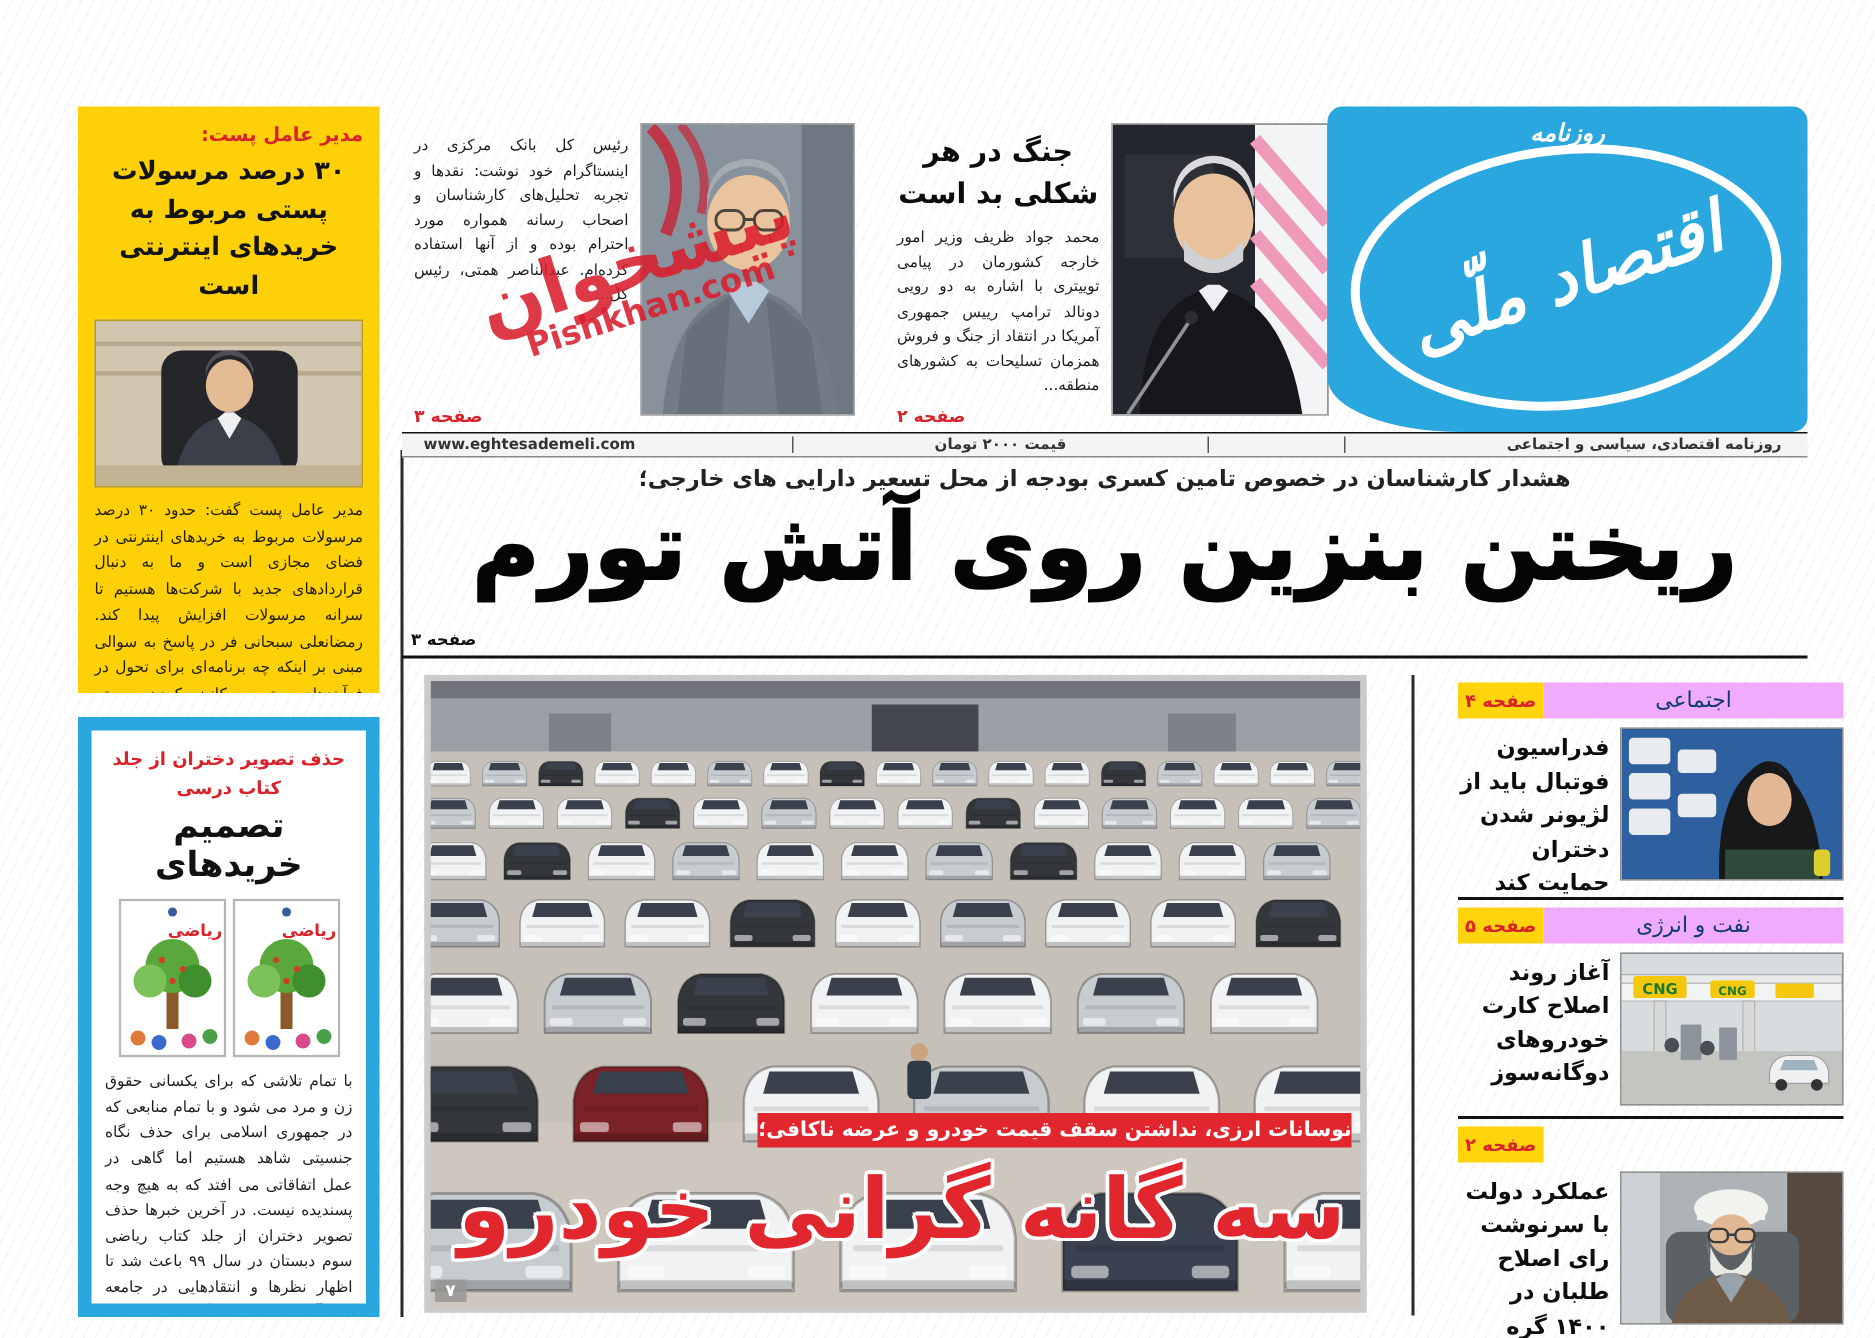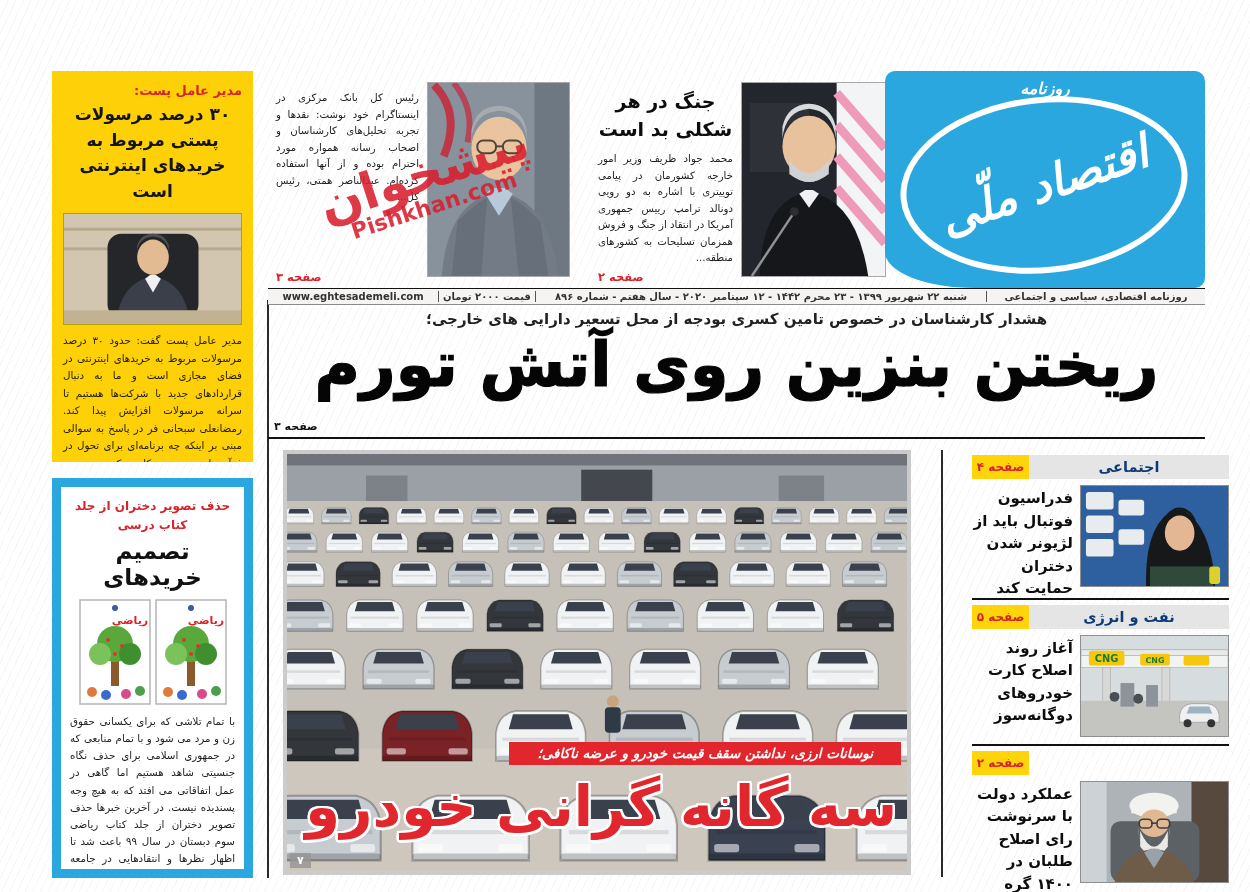--- a/index.html
+++ b/index.html
@@ -72,35 +72,35 @@
   .bbox .ttl { font-weight:bold; font-size:23px; text-align:center; color:#111; margin-top:4px; }
   .bbox .covers { width:150px; height:108px; margin:8px auto 7px; }
   .bbox .covers svg { display:block; width:100%; height:100%; }
   .bbox .bdy { font-size:10.3px; line-height:1.66; text-align:justify; color:#1d1d1d; }
 
   
   .main-photo { position:absolute; left:283px; top:450px; width:628px; height:425px;
       border:4px solid #cbcbcb; background:#c6c1b8; z-index:2; overflow:hidden; }
   .main-photo > svg { position:absolute; inset:0; width:100%; height:100%; }
   .cap-bar { position:absolute; right:6px; top:288px; background:#e2262d; color:#fff;
-      font-weight:bold; font-size:13.5px; padding:3px 28px 4px; z-index:3; white-space:nowrap;font-style:italic; }
+      font-weight:bold; font-size:13.5px; padding:3px 0 4px; z-index:3; white-space:nowrap; }
   .photo-headline { position:absolute; right:10px; top:320px; z-index:3; color:#e2262d;
       font-size:56px; font-weight:900; letter-spacing:-1px; white-space:nowrap;
       text-shadow:-2px -2px 0 #fff, 2px -2px 0 #fff, -2px 2px 0 #fff, 2px 2px 0 #fff,
                    0 -2.5px 0 #fff, 0 2.5px 0 #fff, -2.5px 0 0 #fff, 2.5px 0 0 #fff; }
   .photo-pnum { position:absolute; left:3px; bottom:3px; background:rgba(150,150,150,0.85);
       color:#fff; font-size:11px; font-weight:bold; padding:1px 7px; z-index:3; }
 
   
   .rsec { position:absolute; left:972px; width:257px; z-index:2; }
   .rsec .topline { height:1.6px; background:#111; margin-bottom:5px; }
   .rsec .hdr { display:flex; direction:ltr; height:24px; }
   .rsec .badge { width:57px; background:#ffd40a; color:#d8232a; font-weight:bold; font-size:12px;
       text-align:center; line-height:24px; }
-  .rsec .sname { flex:1; background:#e5e5e5; color:#0e3a76; font-weight:bold; font-size:14.5px;
+  .rsec .sname { flex:1; background:#f0abfc; color:#0e3a76; font-weight:normal; font-size:14.5px;
       text-align:center; line-height:24px; }
   .rsec .cnt { display:flex; direction:ltr; gap:7px; margin-top:6px; }
   .rsec .sttl { flex:1; direction:rtl; font-size:15px; font-weight:bold; line-height:1.5;
       color:#0d0d0d; text-align:right; padding-top:2px; }
   .rsec .sphoto { width:149px; height:102px; border:1px solid #8f8f8f; flex:none; overflow:hidden; background:#ccc; }
   .rsec .sphoto svg { display:block; width:100%; height:100%; }
   .s1 { top:455px; } .s2 { top:598px; } .s3 { top:744px; }
 </style>
 </head>
 <body>
@@ -112,21 +112,20 @@
     <div class="logo-oval">
       <div class="logo-title">اقتصاد ملّی</div>
     </div>
   </div>
 
   <div class="info-bar">
     <div class="cell c-web">www.eghtesademeli.com</div>
     <div class="sep"></div>
     <div class="cell c-price" dir="rtl">قیمت ۲۰۰۰ تومان</div>
     <div class="sep"></div>
-    <div class="cell c-date" dir="rtl">شنبه ۲۲ شهریور ۱۳۹۹ - ۲۳ محرم ۱۴۴۲ - ۱۲ سپتامبر ۲۰۲۰ - سال هفتم - شماره ۸۹۶</div>
     <div class="sep"></div>
     <div class="cell c-tag" dir="rtl">روزنامه اقتصادی، سیاسی و اجتماعی</div>
   </div>
 
   <div class="story story-zarif">
     <div class="txt">
       <div class="ttl">جنگ در هر شکلی بد است</div>
       <div class="bdy">محمد جواد ظریف وزیر امور خارجه کشورمان در پیامی توییتری با اشاره به دو رویی دونالد ترامپ رییس جمهوری آمریکا در انتقاد از جنگ و فروش همزمان تسلیحات به کشورهای منطقه...</div>
       <div class="pref">صفحه ۲</div>
     </div>

